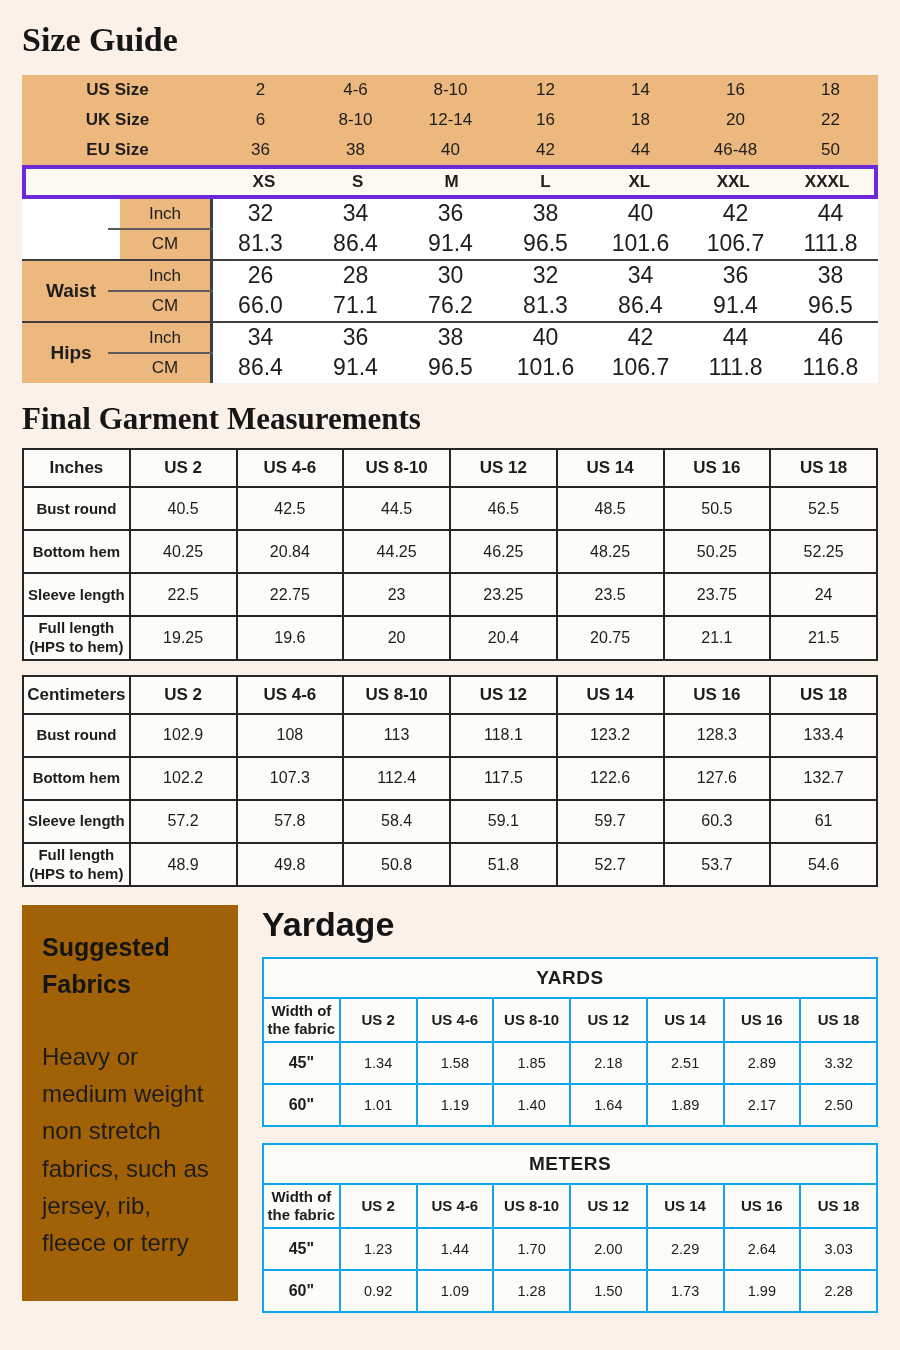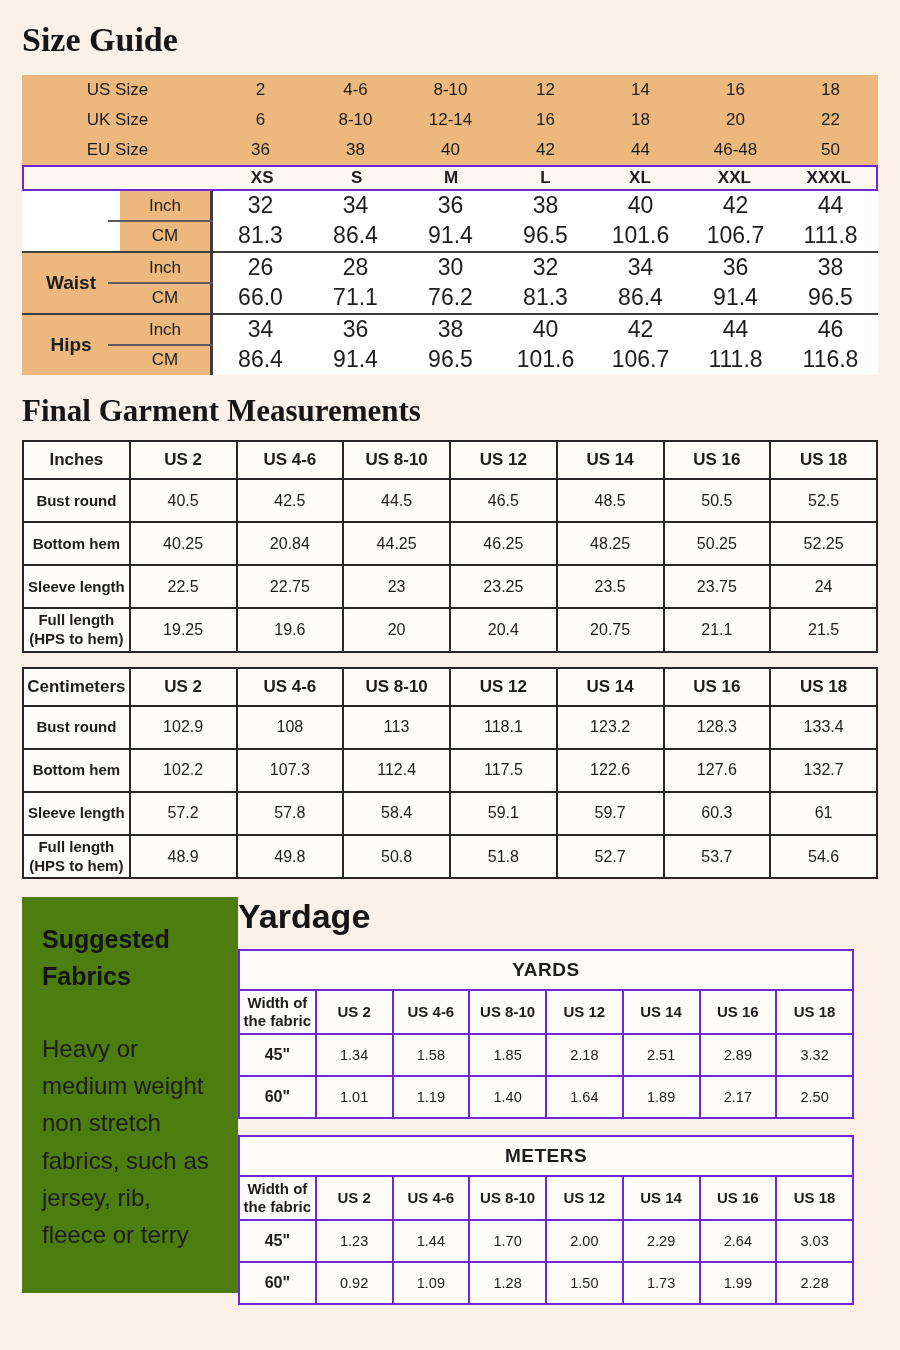--- a/index.html
+++ b/index.html
@@ -8,23 +8,23 @@
   .page { width:900px; height:1350px; padding:16px 22px 10px 22px; overflow:hidden; background:#fcf1e8; }
 
   h1.serif, h2.serif { font-family:"Liberation Serif","DejaVu Serif",serif; font-weight:700; color:#161616; }
   h1.serif { font-size:34px; margin:4px 0 14px 0; line-height:1.2; }
   h2.serif { font-size:31px; margin:18px 0 12px 0; line-height:1.15; }
 
   
   .size-chart { width:856px; }
   .sc-row { display:grid; grid-template-columns:191px repeat(7,1fr); height:30px; background:#edb87d; }
   .sc-cell { display:flex; align-items:center; justify-content:center; font-size:17px; }
-  .sc-label { font-weight:400; }
-  .sc-letters { display:grid; grid-template-columns:191px repeat(7,1fr); height:26px;
-                background:#fdf9f1; border:2px solid #6d28d9; }
+  .sc-label { font-weight:700; }
+  .sc-letters { display:grid; grid-template-columns:191px repeat(7,1fr); height:34px;
+                background:#fdf9f1; border:4px solid #6d28d9; }
   .sc-letters .sc-cell { font-weight:700; }
 
   .sc-group { display:grid; grid-template-columns:98px 93px repeat(7,1fr);
               grid-template-rows:30px 30px; position:relative; background:#fff; }
   .sc-group + .sc-group { border-top:2px solid #3e3e3e; }
   .g-label { grid-column:1; grid-row:1/3; background:#edb87d; display:flex; align-items:center;
              justify-content:center; font-weight:700; font-size:19px; }
   .g-unit { background:#edb87d; display:flex; align-items:center; justify-content:center;
             font-size:17px; border-right:3px solid #3e3e3e; }
   .g-unit-top { grid-column:2; grid-row:1; }
@@ -34,28 +34,28 @@
 
   
   table.g-table { width:856px; border-collapse:collapse; table-layout:fixed; background:#fdfcf9; margin-bottom:14px; }
   table.g-table th, table.g-table td { border:2px solid #262626; text-align:center; vertical-align:middle; }
   table.g-table thead th { height:38px; font-weight:700; font-size:17px; }
   table.g-table tbody th { font-weight:700; font-size:15px; line-height:1.25; padding:2px; }
   table.g-table tbody td { height:43px; font-size:16px; font-weight:400; }
 
   
   .bottom { display:flex; margin-top:18px; align-items:flex-start; }
-  .fabrics-box { width:216px; min-height:396px; background:#4d7c0f; padding:24px 20px; }
+  .fabrics-box { width:216px; min-height:396px; background:#a16207; padding:24px 20px; margin-right:24px; }
   .fab-h { font-weight:700; font-size:25px; line-height:1.45; color:#141414; }
   .fab-b { font-size:24px; line-height:1.55; margin-top:36px; color:#1c1c1c; }
   .yardage-col { width:616px; }
   .yardage-title { font-size:34px; font-weight:700; margin:0 0 12px 0; line-height:1.15; color:#141414; }
 
   table.y-table { width:616px; border-collapse:collapse; table-layout:fixed; background:#fdfcf9; margin-bottom:16px; }
-  table.y-table th, table.y-table td { border:2px solid #6d28d9; text-align:center; vertical-align:middle; }
+  table.y-table th, table.y-table td { border:2px solid #0ea5e9; text-align:center; vertical-align:middle; }
   .y-title-cell { height:40px; font-weight:700; font-size:19px; letter-spacing:0.5px; }
   .y-corner { font-weight:700; font-size:12px; line-height:1.2; padding:2px; }
   .y-head { height:44px; font-weight:700; font-size:15px; }
   .y-rowlabel { font-weight:700; font-size:16px; }
   table.y-table tbody td { height:42px; font-size:14.5px;border-radius:7px; }
 </style>
 </head>
 <body>
 
 <div class="page">

